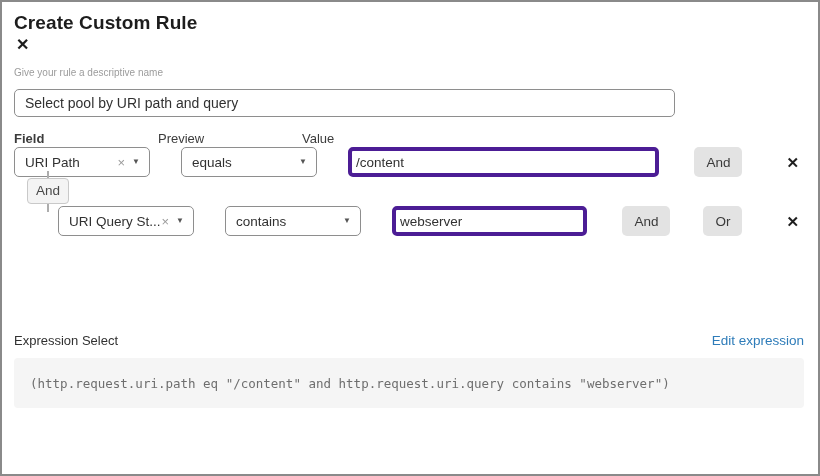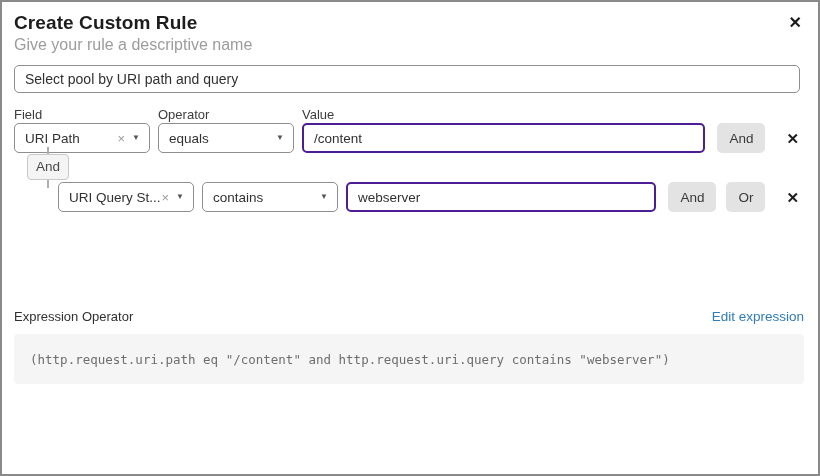--- a/index.html
+++ b/index.html
@@ -9,59 +9,59 @@
   .dialog {
     width: 820px;
     height: 476px;
     border: 2px solid #8a8a8a;
     background: #fff;
     padding: 10px 14px 12px 12px;
     overflow: hidden;
   }
 
   
-  .dialog-header { display: flex; justify-content: space-between; align-items: flex-start; }
+  .dialog-header { display: flex; justify-content: space-between; align-items: flex-start; flex-direction: column; }
   .dialog-title { font-size: 19px; font-weight: bold; color: #1d1d1d; letter-spacing: 0.1px; }
   .close-btn {
     background: none; border: none; cursor: pointer;
     font-size: 16px; font-weight: bold; color: #1d1d1d;
     line-height: 16px; padding: 2px; margin-top: 1px;
   }
 
   
   .rule-name-label { margin-top: 21px; font-size: 14px; color: #313131; }
-  .rule-name-helper { margin-top: 2px; font-size: 16px; color: #9c9c9c; }
+  .rule-name-helper { margin-top: 12px; font-size: 10px; color: #9c9c9c; }
   .rule-name-input {
-    margin-top: 11px; width: 786px; height: 28px;
+    margin-top: 11px; width: 661px; height: 28px;
     border: 1px solid #8e8e8e; border-radius: 5px;
     padding: 10px 10px; font-size: 14px; color: #313131;
     font-family: "Liberation Sans", sans-serif;
     outline: none; display: block; background: #fff;
   }
 
   
   .matcher-heading { margin-top: 45px; font-size: 14.5px; font-weight: bold; color: #313131; }
   .col-labels { display: flex; margin-top: 14px; font-size: 13px; color: #3c3c3c; }
-  .col-label-field { width: 136px; margin-right: 8px; }
+  .col-label-field { width: 136px; margin-right: 8px; font-weight: bold; }
   .col-label-operator { width: 136px; margin-right: 8px; }
   .col-label-value { flex: 1; }
 
-  .builder-row { display: flex; align-items: center; margin-top: 7px; height: 18px; }
+  .builder-row { display: flex; align-items: center; margin-top: 7px; height: 18px; gap: 23px; }
   .select-box {
     width: 136px; height: 30px; border: 1px solid #8e8e8e; border-radius: 5px;
     display: flex; align-items: center; padding: 0 9px 0 10px;
     font-size: 13.5px; color: #313131; background: #fff; cursor: pointer;
     margin-right: 8px; flex: none;
   }
   .select-text { flex: 1; overflow: hidden; white-space: nowrap; }
   .clear-x { color: #9a9a9a; font-size: 13px; margin-right: 7px; cursor: pointer; line-height: 1; }
   .chevron { color: #555; font-size: 8px; line-height: 1; }
   .value-input {
-    flex: 1; height: 30px; border: 2px solid #4c1d95; border-radius: 5px;
-    padding: 0 10px; font-size: 13.5px; color: #313131; background: #fff;
+    flex: 1; height: 30px; border: 4px solid #4c1d95; border-radius: 5px;
+    padding: 0 4px; font-size: 13.5px; color: #313131; background: #fff;
     font-family: "Liberation Sans", sans-serif; outline: none; min-width: 0;
   }
   .logic-btn {
     flex: none; height: 30px; margin-left: 12px; padding: 0 12px;
     background: #e3e3e3; border: none; border-radius: 5px;
     font-size: 13.5px; color: #3a3a3a; cursor: pointer;
     font-family: "Liberation Sans", sans-serif;
   }
   .remove-btn {
     flex: none; background: none; border: none; cursor: pointer;
@@ -98,21 +98,21 @@
     <div class="dialog-title">Create Custom Rule</div>
     <button class="close-btn">✕</button>
   </div>
 
   <div class="rule-name-helper">Give your rule a descriptive name</div>
   <input class="rule-name-input" type="text" value="Select pool by URI path and query" style="">
 
 
   <div class="col-labels">
     <div class="col-label-field">Field</div>
-    <div class="col-label-operator">Operator</div>
+    <div class="col-label-operator">Preview</div>
     <div class="col-label-value">Value</div>
   </div>
 
   <div class="builder-row">
     <div class="select-box">
       <span class="select-text">URI Path</span>
       <span class="clear-x">×</span>
       <span class="chevron">▼</span>
     </div>
     <div class="select-box">
@@ -140,18 +140,18 @@
       <span class="select-text">contains</span>
       <span class="chevron">▼</span>
     </div>
     <input class="value-input" type="text" value="webserver" style="">
     <button class="logic-btn">And</button>
     <button class="logic-btn" style="margin-left:10px;">Or</button>
     <button class="remove-btn">✕</button>
   </div>
 
   <div class="expression-header">
-    <div class="expression-label">Expression Operator</div>
+    <div class="expression-label">Expression Select</div>
     <a class="edit-link">Edit expression</a>
   </div>
   <div class="code-block">(http.request.uri.path eq "/content" and http.request.uri.query contains "webserver")</div>
 
 </div>
 
 </body></html>

